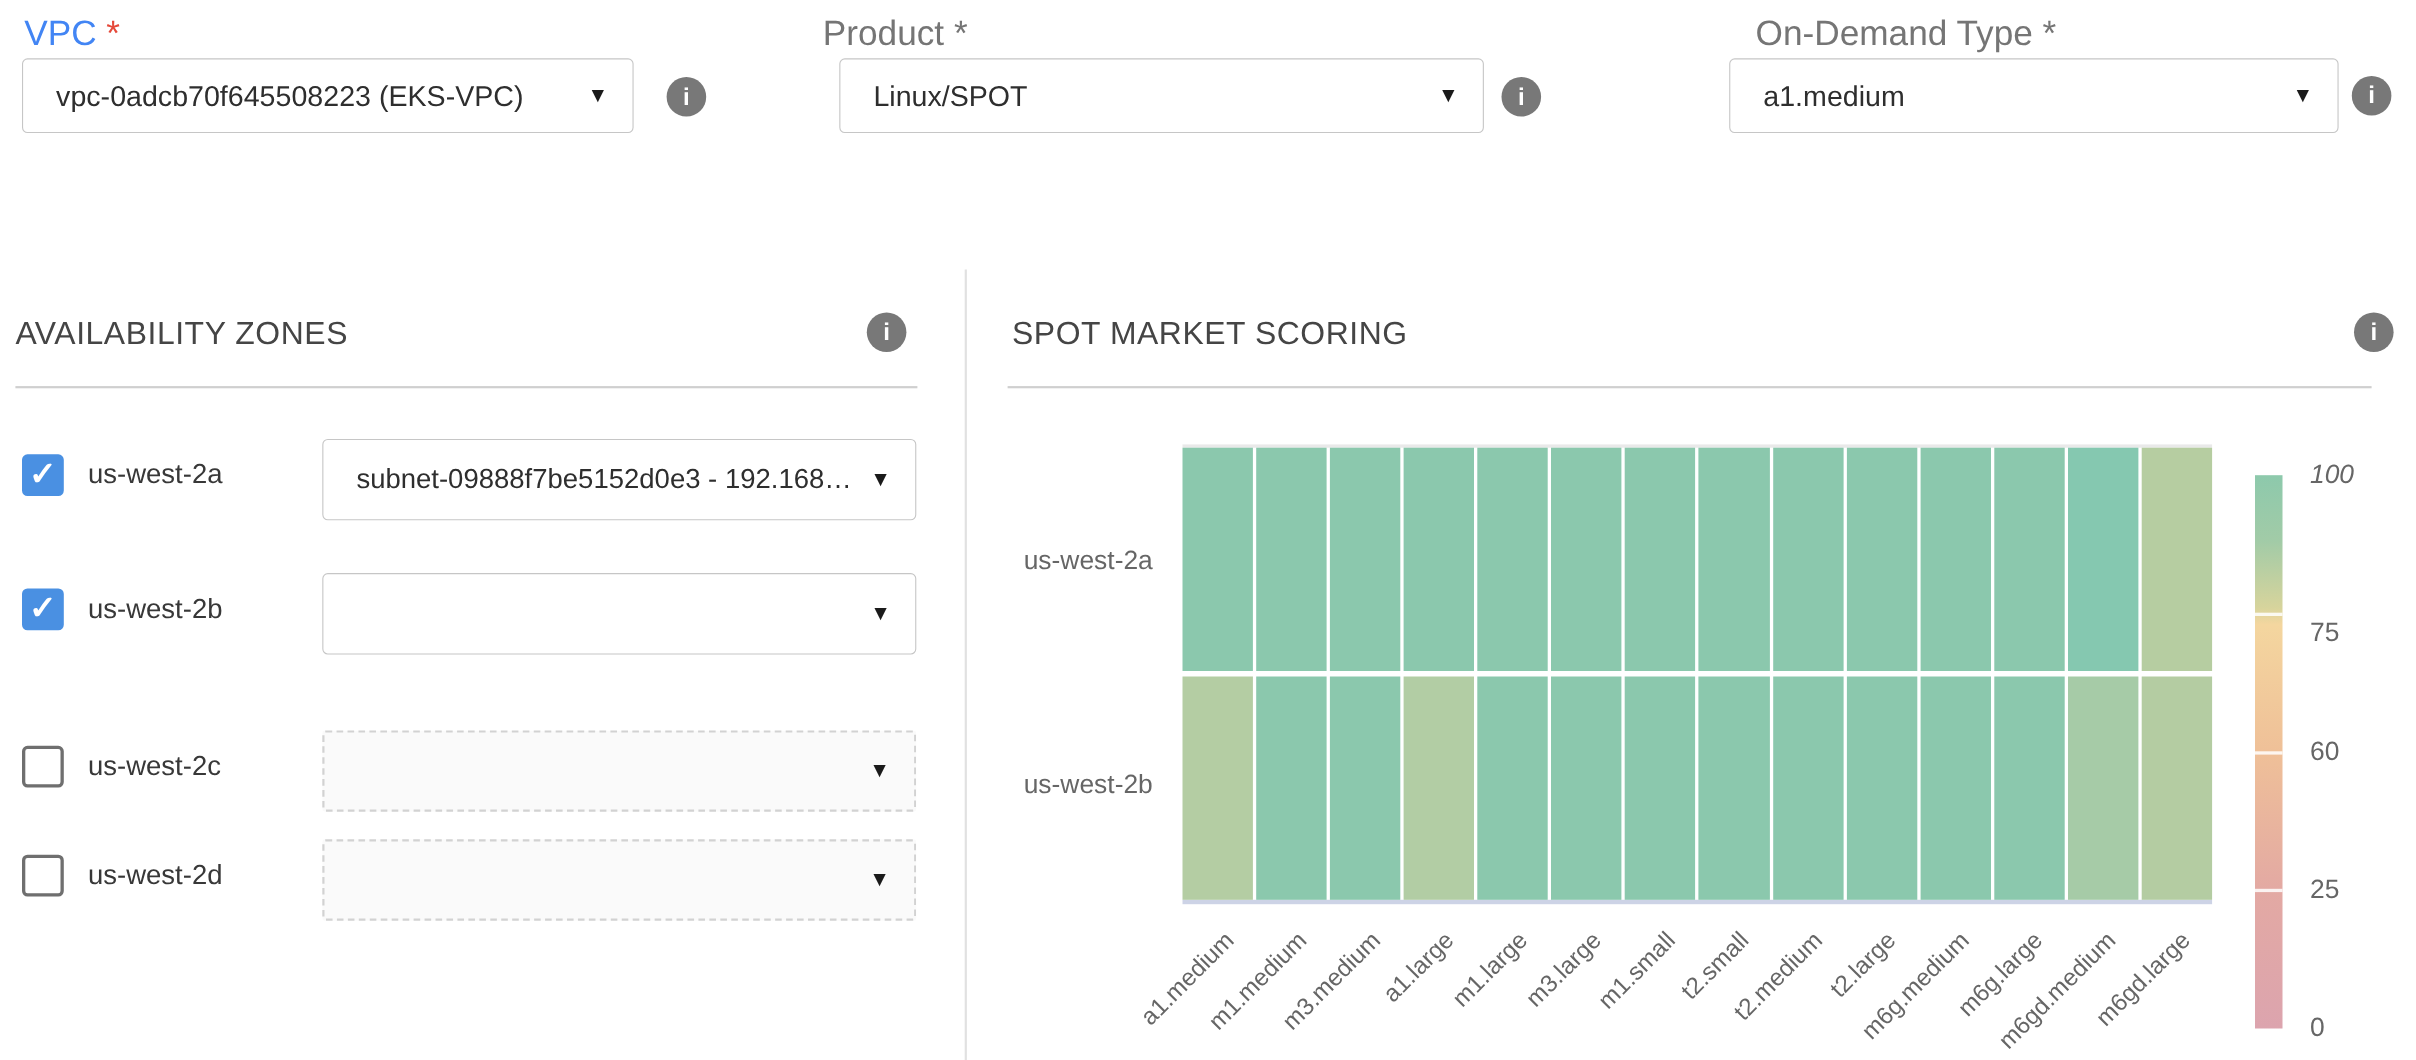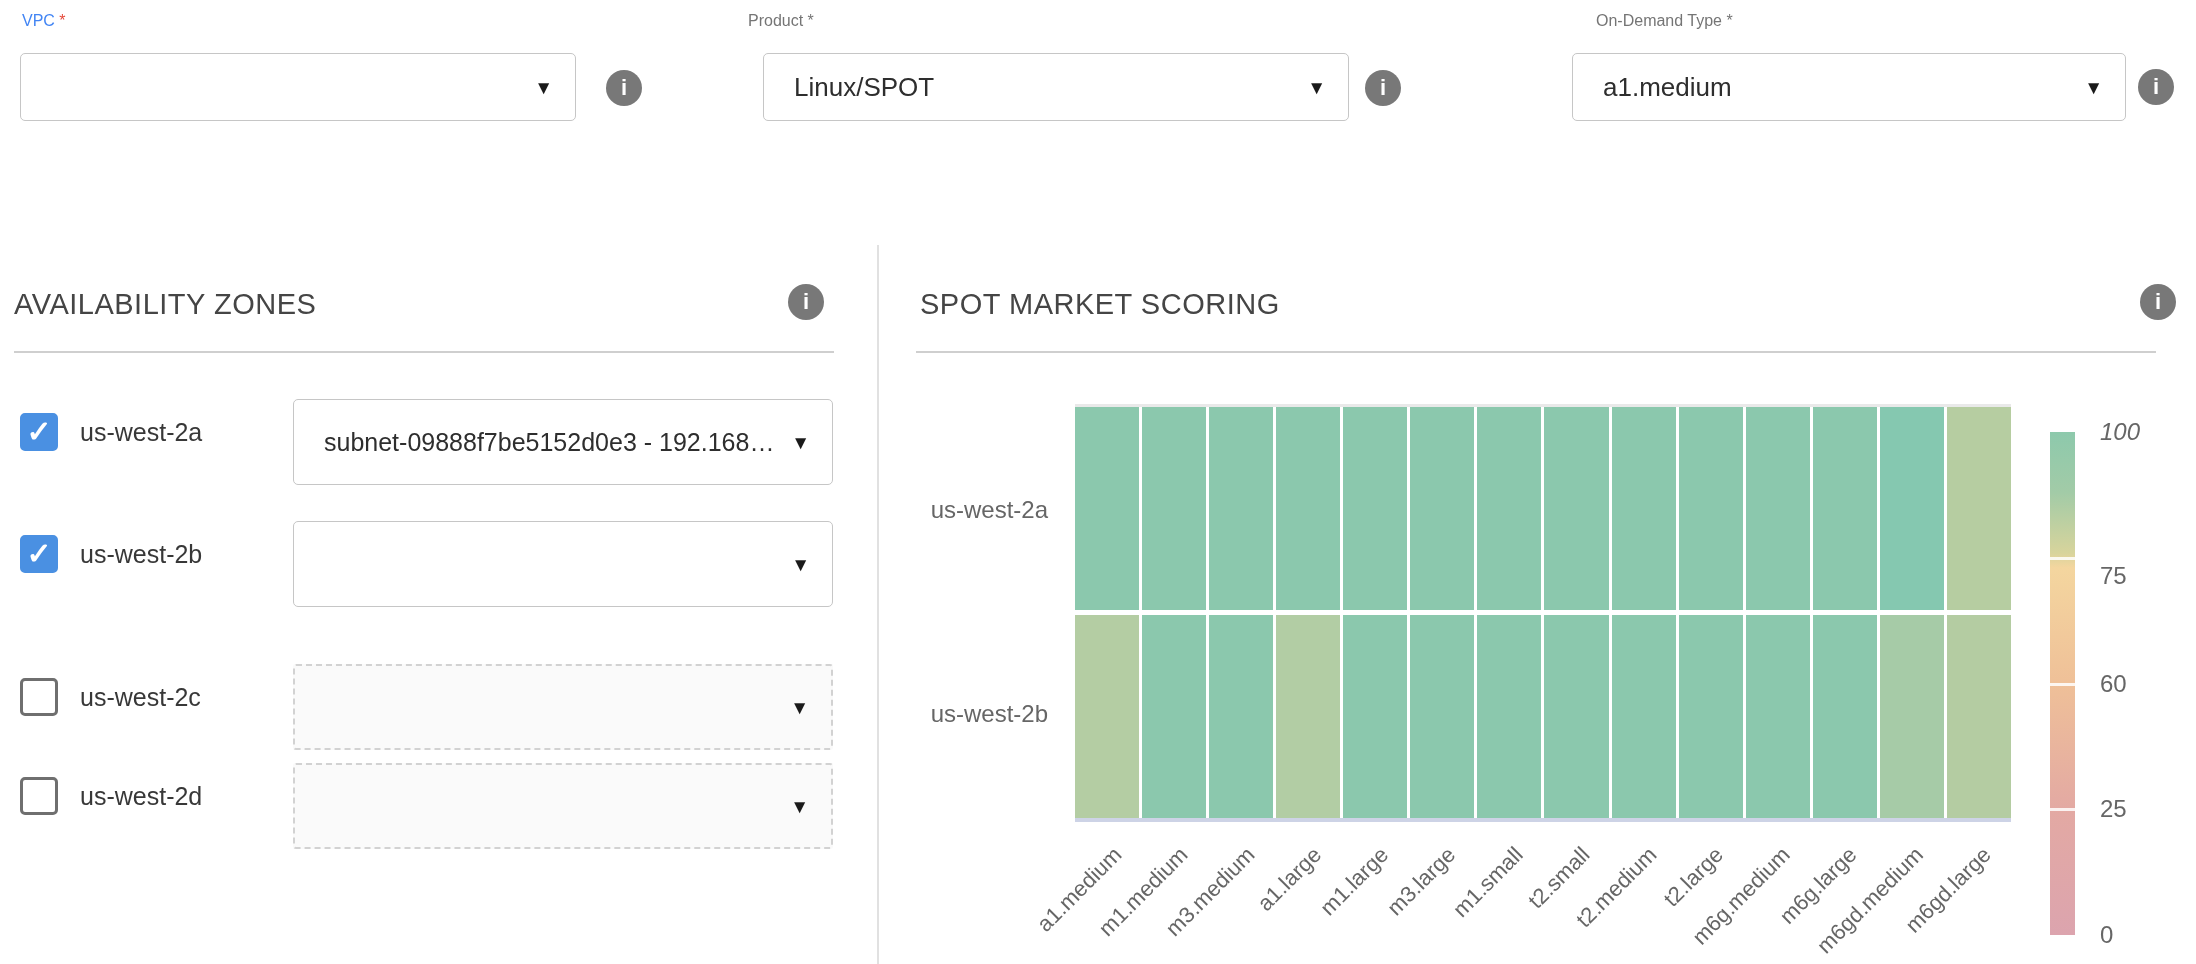--- a/index.html
+++ b/index.html
@@ -2,21 +2,21 @@
 <html><head>
 <meta charset="utf-8">
 <style>
   * { box-sizing: border-box; }
   html,body { margin:0; padding:0; }
   body {
     width:2196px; height:964px; position:relative; background:#fff;
     font-family:"Liberation Sans", sans-serif; overflow:hidden; color:#333;
   }
   
-  .field-label { position:absolute; font-size:16px; color:#757575; }
+  .field-label { position:absolute; font-size:32px; color:#757575; }
   .field-label.vpc-focused { color:#4285f4; }
   .field-label.vpc-focused .req { color:#e5493a; }
   .select-box {
     position:absolute; height:68px; border:1px solid #c6c6c6; border-radius:5px;
     background:#fff; display:flex; align-items:center; padding:0 56px 0 30px;
     font-size:26px; color:#2e2e2e; cursor:pointer;
   }
   .select-box .arrow {
     position:absolute; right:22px; top:50%; transform:translateY(-50%);
     font-size:19px; color:#1a1a1a; line-height:1;
@@ -37,21 +37,21 @@
   .az-row { position:absolute; left:0; height:66px; width:860px; }
   .az-checkbox {
     position:absolute; left:20px; top:14px; width:38px; height:38px;
     border:3px solid #6f6f6f; border-radius:5px; background:#fff; cursor:pointer;
     display:flex; align-items:center; justify-content:center;
   }
   .az-checkbox .check-glyph { display:none; color:#fff; font-size:30px; font-weight:bold; line-height:1; }
   .az-checkbox.checked { background:#4a90e2; border-color:#4a90e2; }
   .az-checkbox.checked .check-glyph { display:block; }
   .az-zone-label { position:absolute; left:80px; top:50%; transform:translateY(-50%); font-size:25px; color:#383838; }
-  .az-row .select-box { left:293px; top:0; width:540px; height:86px; font-size:25px; }
+  .az-row .select-box { left:293px; top:0; width:540px; height:74px; font-size:25px; }
   
   .heatmap-grid {
     position:absolute; left:1075px; top:404px; width:936px; height:418px;
     display:grid; grid-template-columns:repeat(14,1fr); grid-template-rows:1fr 1fr;
     column-gap:3px; row-gap:5px;
     border-top:3px solid #e9e9e9; border-bottom:4px solid #cdd3e6; background:#fff;
   }
   .hm-cell { width:100%; height:100%; }
   .y-label { position:absolute; width:250px; text-align:right; font-size:24px; color:#666; }
   .x-label {
@@ -60,20 +60,21 @@
   }
   .legend-bar { position:absolute; left:2050px; top:432px; width:25px; height:503px; }
   .legend-tick-line { position:absolute; left:2050px; width:25px; height:3px; background:rgba(255,255,255,0.85); }
   .legend-label { position:absolute; left:2100px; width:70px; font-size:24px; color:#666; }
 </style>
 </head>
 <body>
 
 <span class="field-label vpc-focused" style="left:22px; top:12px;"><span>VPC</span> <span class="req">*</span></span>
 <div class="select-box" style="left:20px; top:53px; width:556px;">
+  <span>vpc-0adcb70f645508223 (EKS-VPC)</span>
   <span class="arrow">▼</span>
 </div>
 <div class="info-icon" style="left:606px; top:70px;">
     <span>i</span>
   </div>
 
 <span class="field-label" style="left:748px; top:12px;"><span>Product</span> <span class="req">*</span></span>
 <div class="select-box" style="left:763px; top:53px; width:586px;">
   <span>Linux/SPOT</span>
   <span class="arrow">▼</span>

